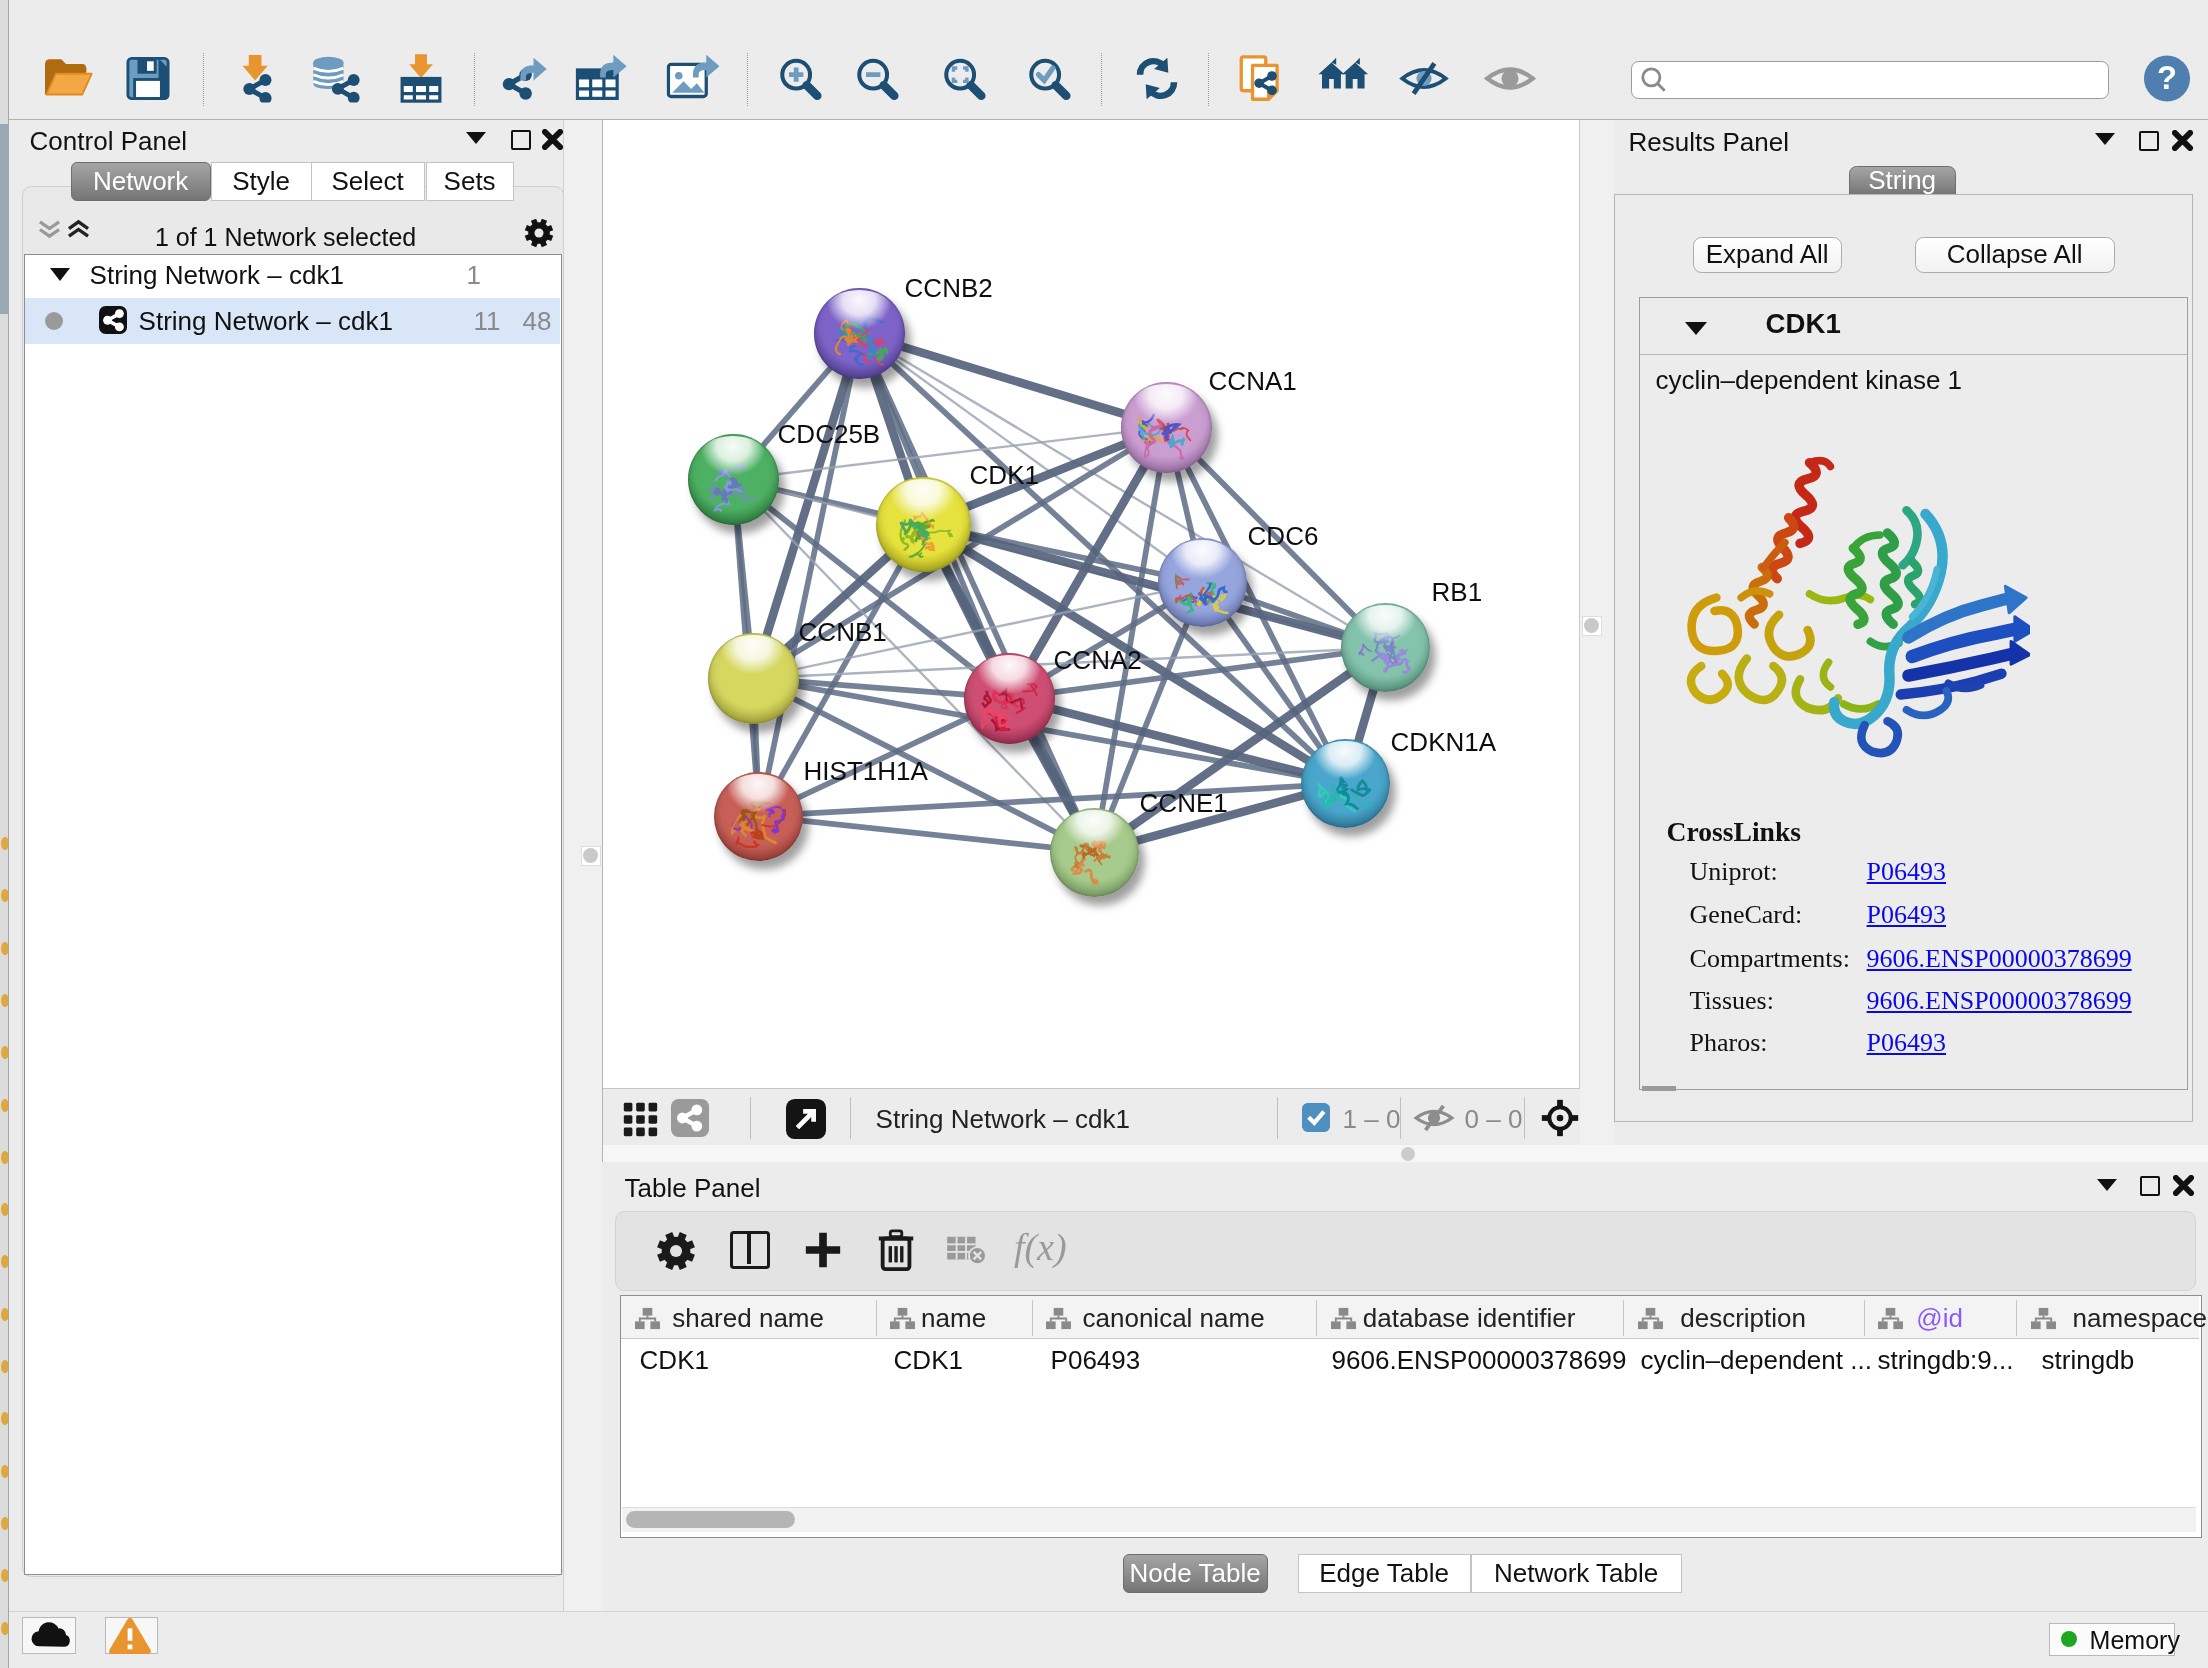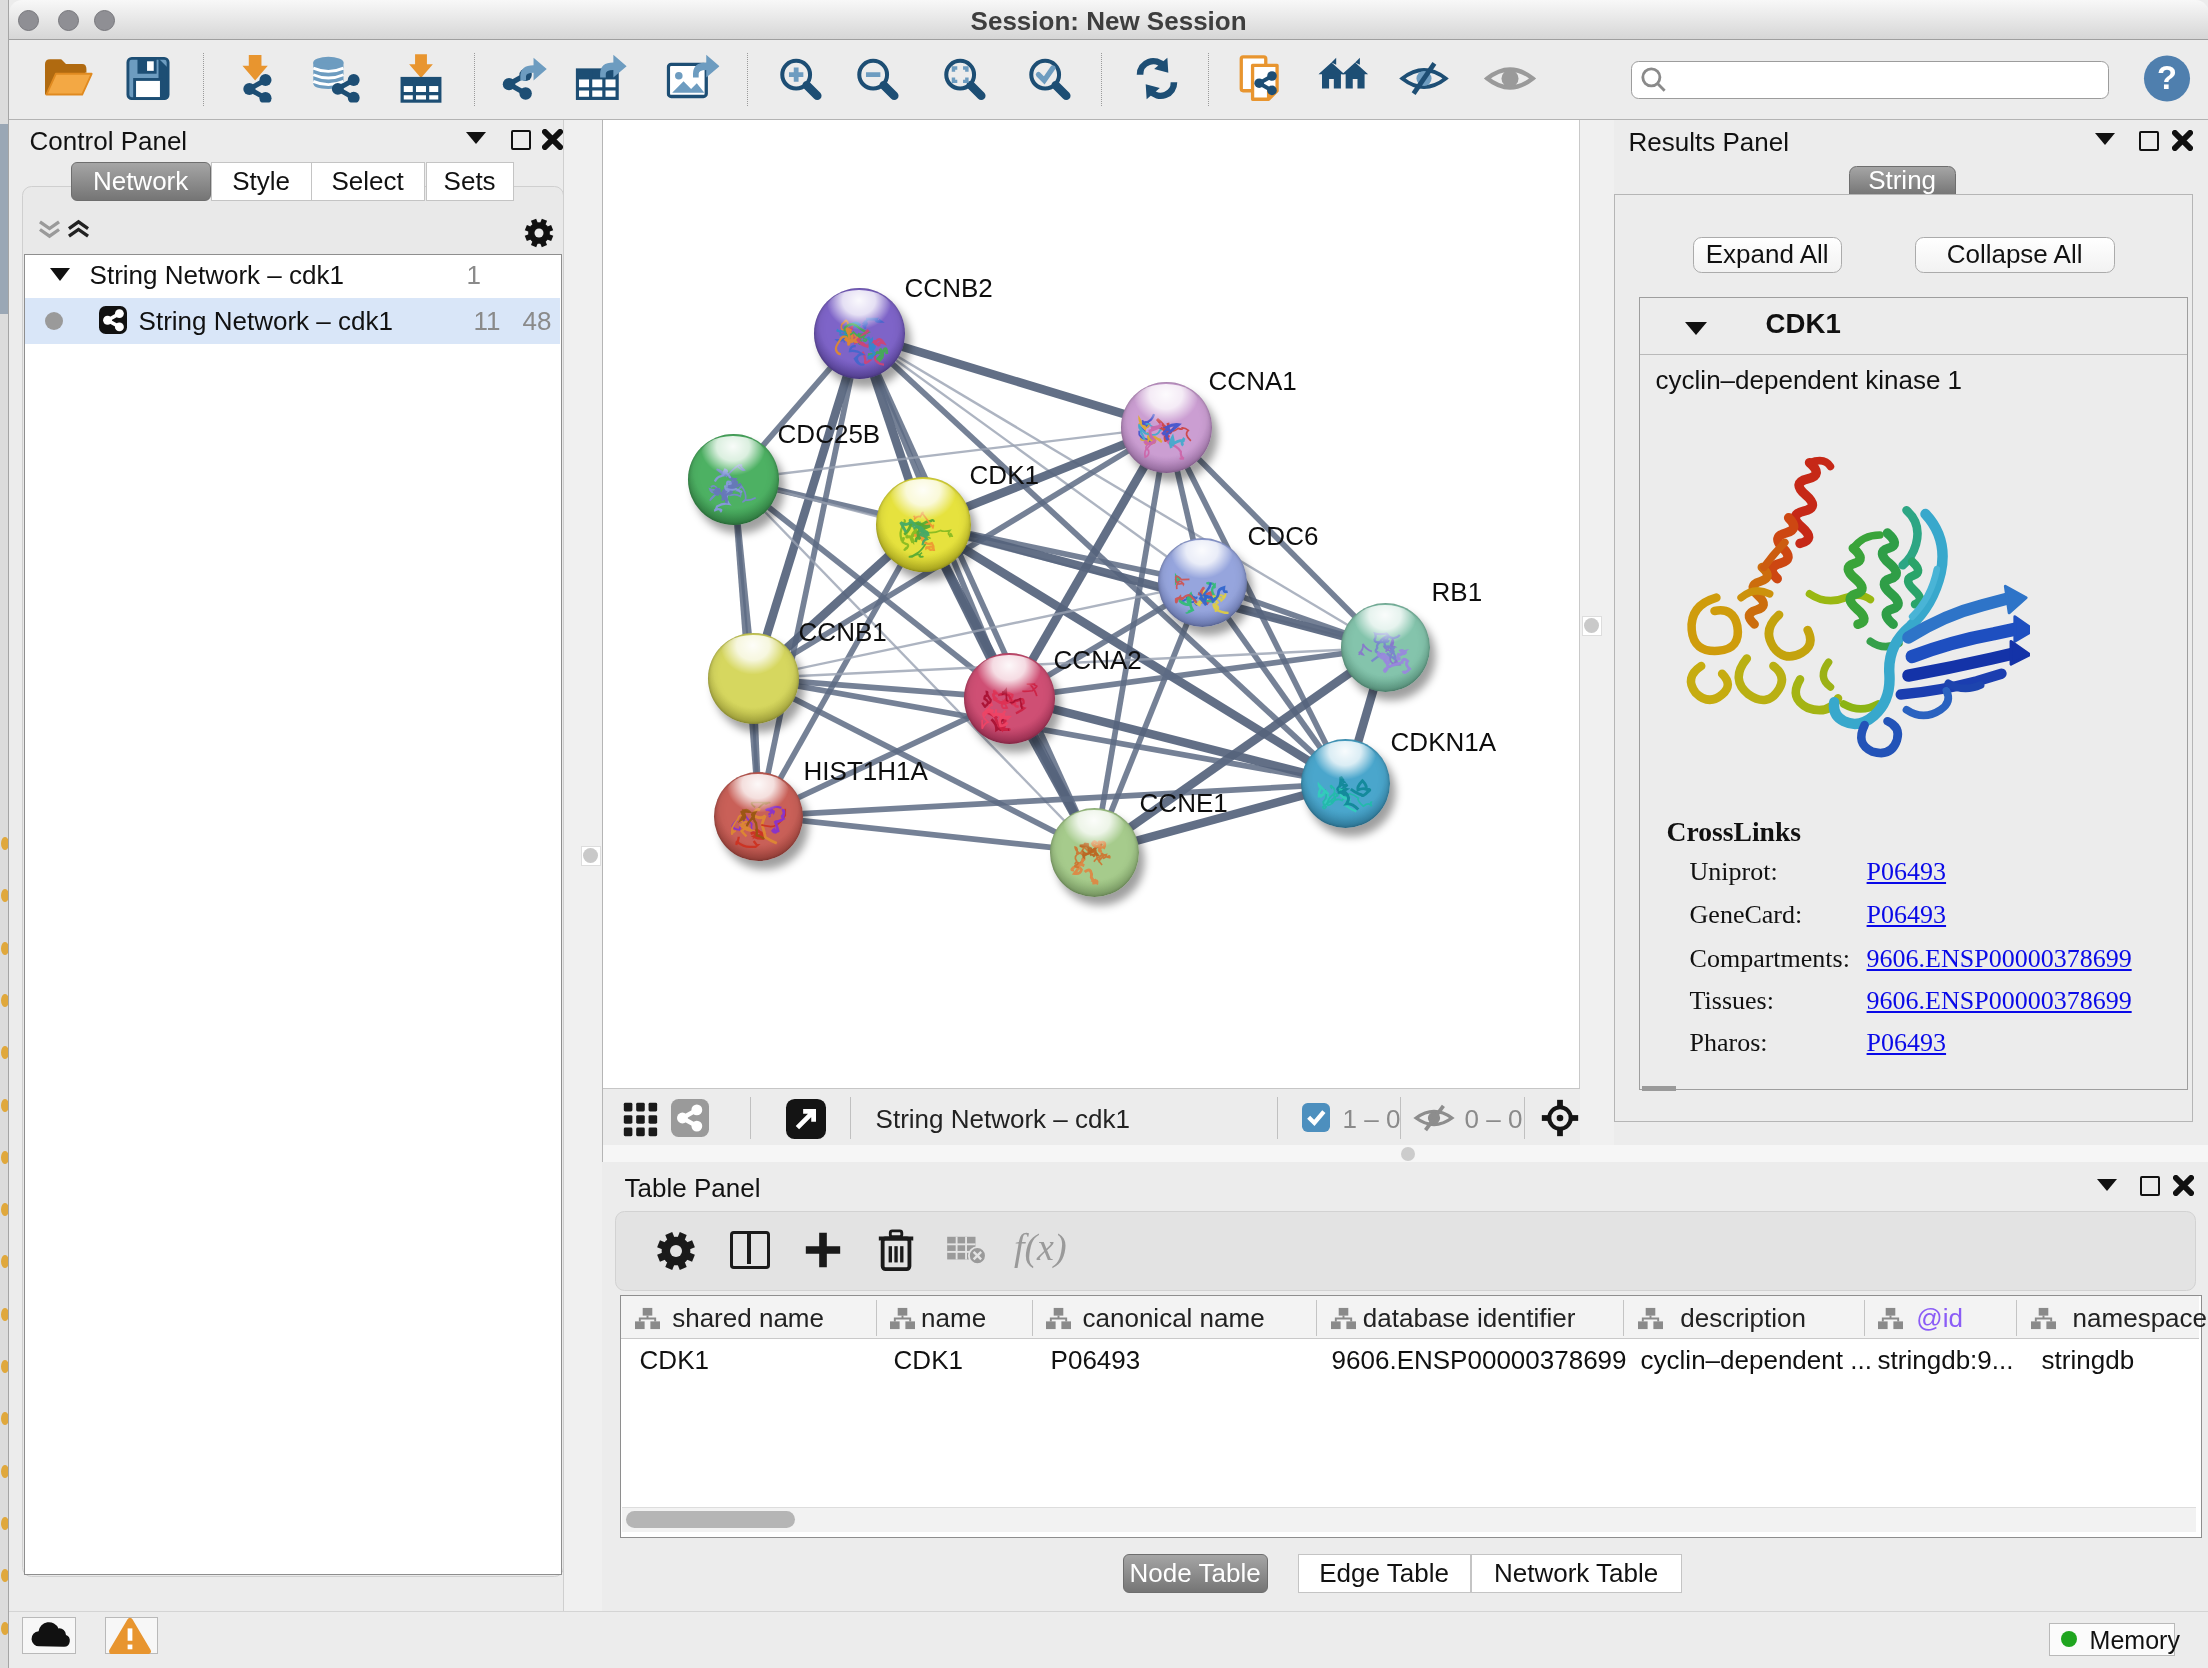--- a/index.html
+++ b/index.html
@@ -43,26 +43,20 @@
 <div class="abs" style="left:1px;top:1255px;width:7.6px;height:13.3px;border-radius:50%;background:#e0a83c"></div>
 <div class="abs" style="left:1px;top:1308px;width:7.6px;height:13.3px;border-radius:50%;background:#e0a83c"></div>
 <div class="abs" style="left:1px;top:1360px;width:7.6px;height:13.3px;border-radius:50%;background:#e0a83c"></div>
 <div class="abs" style="left:1px;top:1412px;width:7.6px;height:13.3px;border-radius:50%;background:#e0a83c"></div>
 <div class="abs" style="left:1px;top:1465px;width:7.6px;height:13.3px;border-radius:50%;background:#e0a83c"></div>
 <div class="abs" style="left:1px;top:1517px;width:7.6px;height:13.3px;border-radius:50%;background:#e0a83c"></div>
 <div class="abs" style="left:1px;top:1569px;width:7.6px;height:13.3px;border-radius:50%;background:#e0a83c"></div>
 <div class="abs" style="left:1px;top:1622px;width:7.6px;height:13.3px;border-radius:50%;background:#e0a83c"></div>
 <div class="abs" style="left:0;top:124px;width:7.6px;height:190px;background:#9aa7b5"></div>
 <div id="win">
-    <div id="titlebar">
-      <div class="tl" style="left:9.5px"></div>
-      <div class="tl" style="left:49px"></div>
-      <div class="tl" style="left:85px"></div>
-      <div id="title">Session: New Session</div>
-    </div>
     <div id="toolbar">
       <div class="tbi" style="left:60px"><svg width="49" height="44" viewBox="0 0 52 46" style="">
           <path d="M2 40 L2 8 Q2 4 6 4 L17 4 L22 9 L40 9 Q43 9 43 13 L43 17" fill="#b06a10" stroke="#b06a10" stroke-width="3" stroke-linejoin="round"></path>
           <path d="M2 40 L12 18 L50 18 L40 40 Z" fill="#f3a844" stroke="#e08a20" stroke-width="2" stroke-linejoin="round"></path>
         </svg></div>
       <div class="tbi" style="left:139px"><svg width="44" height="44" viewBox="0 0 46 46" style="">
           <rect x="2" y="2" width="42" height="42" rx="4" fill="#6d9cc0"></rect>
           <path d="M34 2 L44 12 L44 44 L34 44 Z" fill="#1d4e74"></path>
           <rect x="12" y="2" width="20" height="16" fill="#1d4e74"></rect>
           <rect x="22" y="5" width="7" height="10" fill="#fff"></rect>
@@ -222,20 +216,21 @@
       <div class="tab sel" style="left:62px;top:42px;width:140px">Network</div>
       <div class="tab " style="left:202px;top:42px;width:101px">Style</div>
       <div class="tab " style="left:302px;top:42px;width:114px">Select</div>
       <div class="tab " style="left:417px;top:42px;width:88px">Sets</div>
       <div class="abs" style="left:28.5px;top:99px"><svg width="25" height="21" viewBox="0 0 26 22" style="">
           <path d="M3 3 L13 10 L23 3 M3 11 L13 18 L23 11" stroke="#9a9a9a" stroke-width="3.5" fill="none"></path>
         </svg></div>
       <div class="abs" style="left:57px;top:99px"><svg width="25" height="21" viewBox="0 0 26 22" style="">
           <path d="M3 18 L13 11 L23 18 M3 10 L13 3 L23 10" stroke="#222" stroke-width="3.5" fill="none"></path>
         </svg></div>
+      <div class="abs" style="left:0;top:103px;width:554px;text-align:center;font-size:25px;color:#111">1 of 1 Network selected</div>
       <div class="abs">
         <svg width="32" height="32" viewBox="0 0 34 34" style="position:absolute;left:514px;top:97px">
           <circle cx="17" cy="17" r="11.5" fill="#111"></circle>
           <rect x="24.8" y="18.0" width="6.0" height="6.9" fill="#111" transform="rotate(112 27.8 21.5)"></rect>
           <rect x="18.5" y="24.4" width="6.0" height="6.9" fill="#111" transform="rotate(158 21.5 27.8)"></rect>
           <rect x="9.5" y="24.4" width="6.0" height="6.9" fill="#111" transform="rotate(202 12.5 27.8)"></rect>
           <rect x="3.2" y="18.0" width="6.0" height="6.9" fill="#111" transform="rotate(248 6.2 21.5)"></rect>
           <rect x="3.2" y="9.1" width="6.0" height="6.9" fill="#111" transform="rotate(292 6.2 12.5)"></rect>
           <rect x="9.5" y="2.7" width="6.0" height="6.9" fill="#111" transform="rotate(338 12.5 6.2)"></rect>
           <rect x="18.5" y="2.7" width="6.0" height="6.9" fill="#111" transform="rotate(382 21.5 6.2)"></rect>

